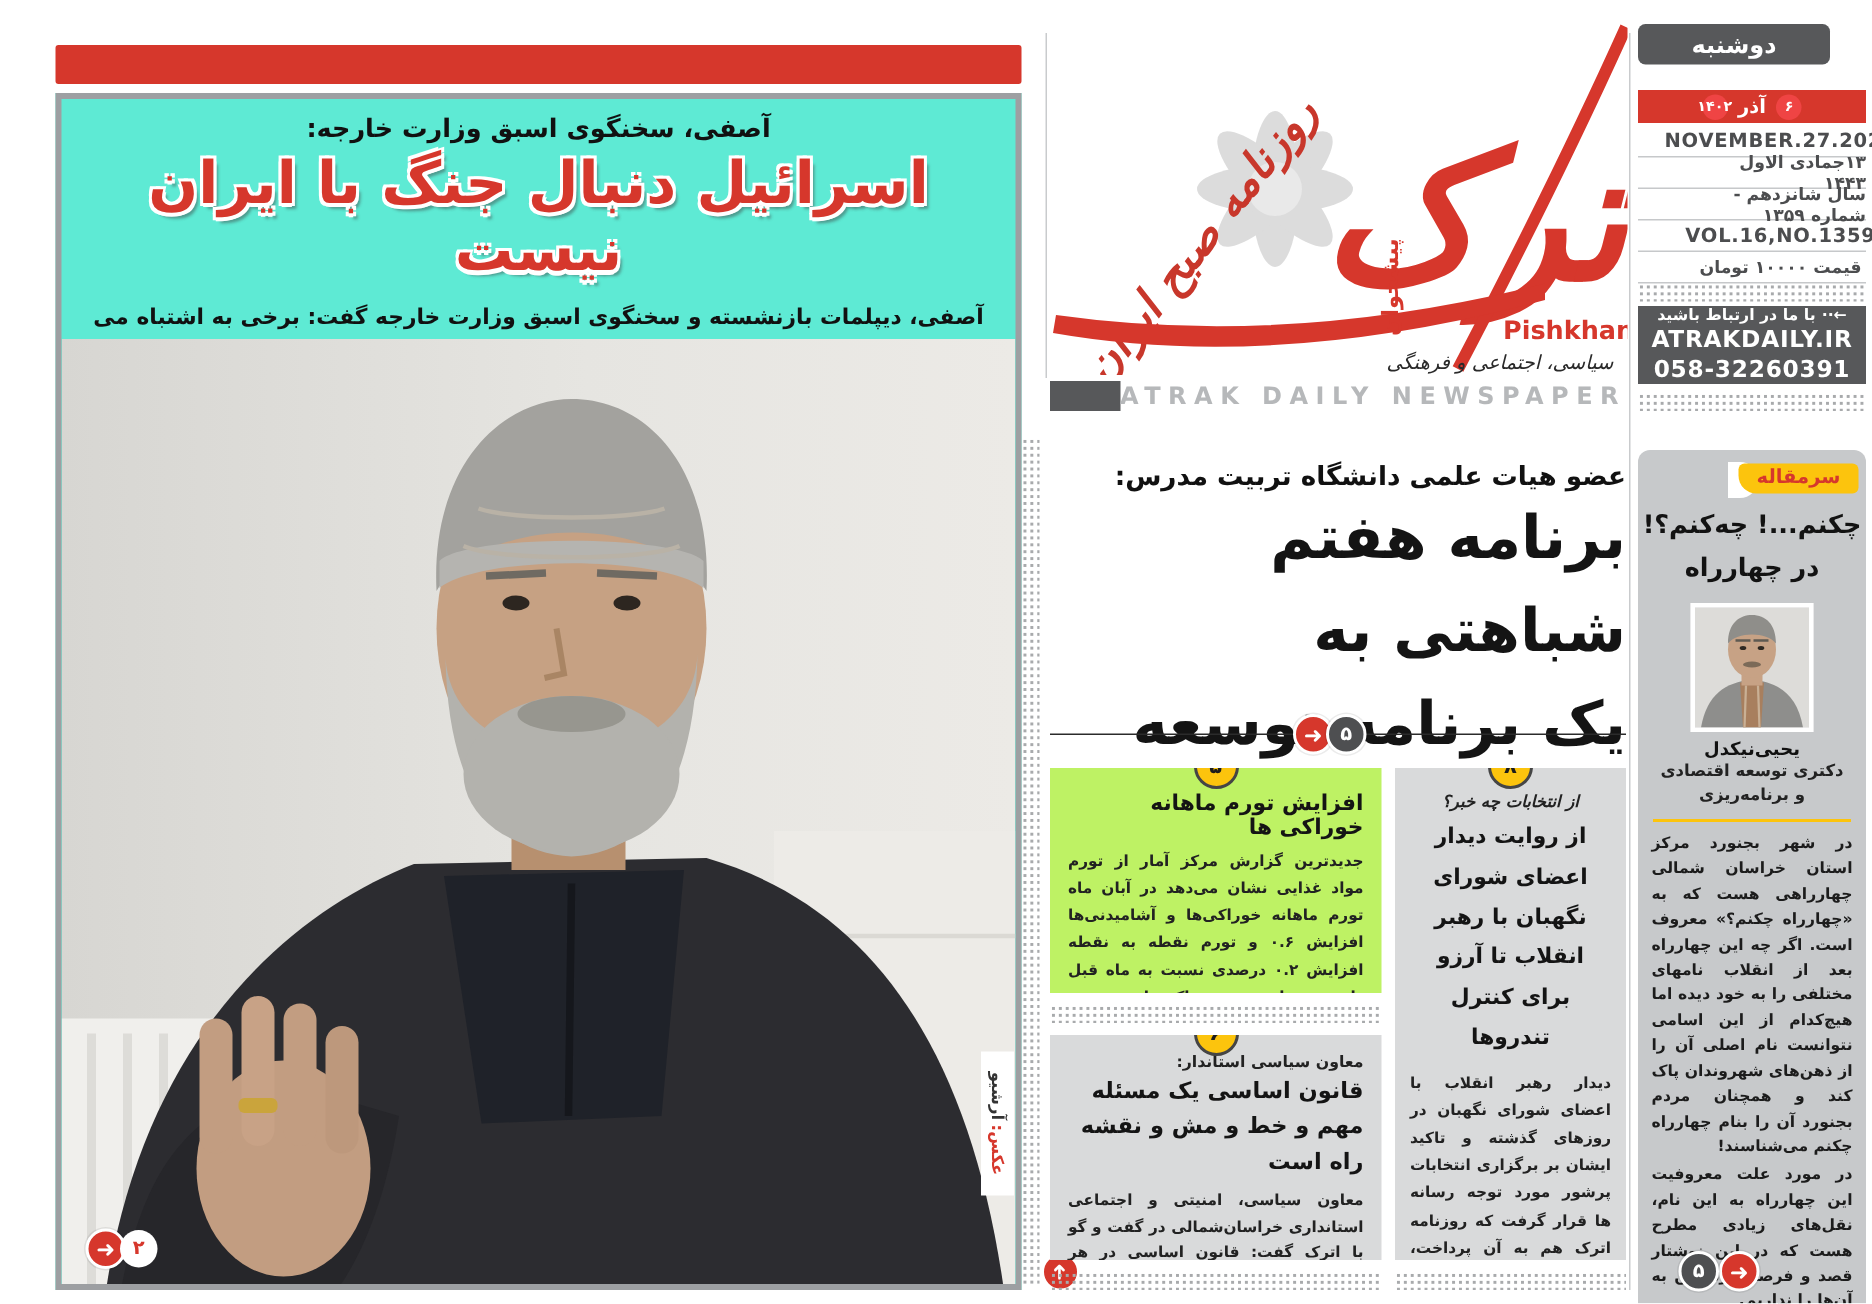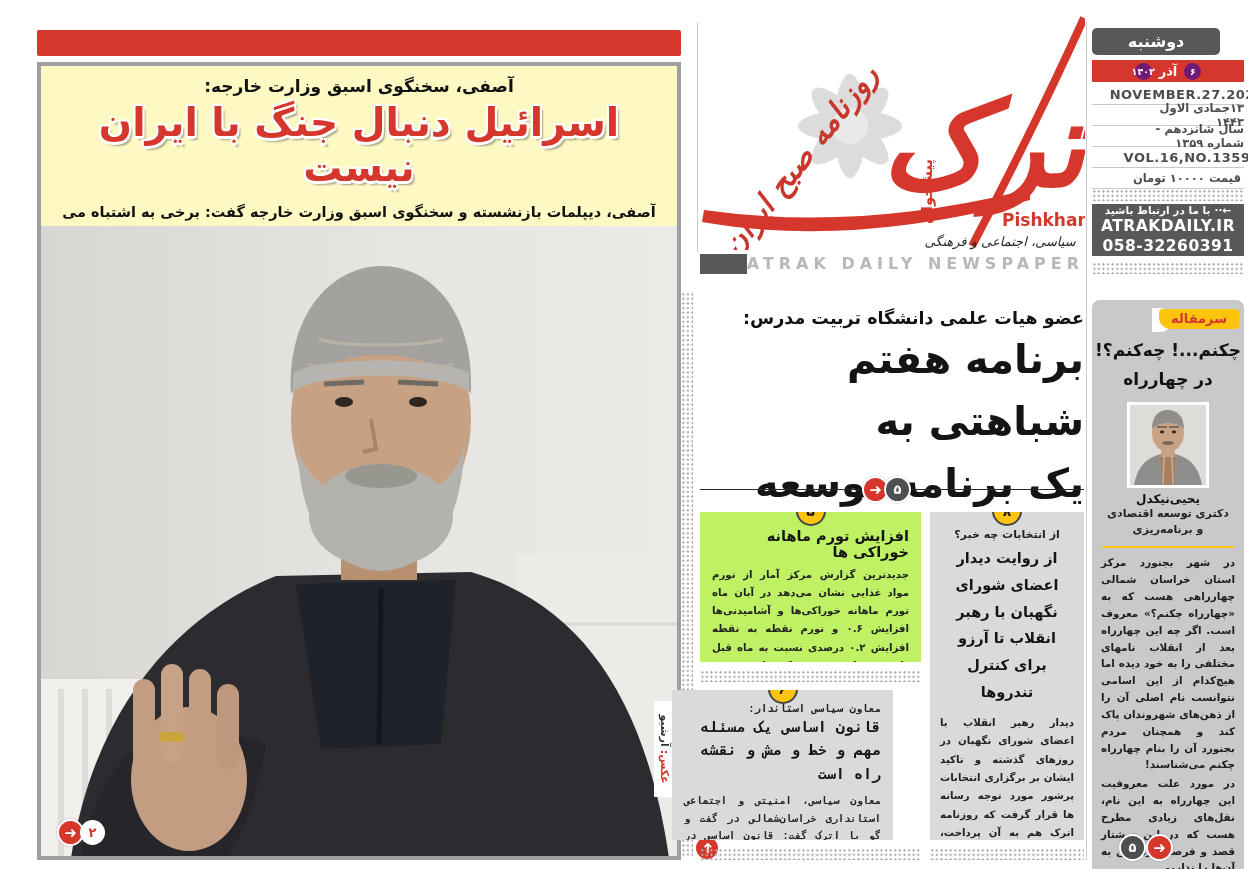--- a/index.html
+++ b/index.html
@@ -21,21 +21,21 @@
   .badge-white { width:25px; height:25px; background:#fff; color:#d6372c; font-size:13px; margin-left:-4px; }
   .badge-yellow{ width:30px; height:30px; background:#fcc40d; color:#1c1c1c; border:2px solid #454545;
                  font-size:14px; position:absolute; top:-16px; left:50%; transform:translateX(-50%); z-index:3; }
   .badge-up    { width:26px; height:26px; background:#d6372c; color:#fff; border:2px solid #fff; font-size:14px; }
   .badge-up span { transform:rotate(-90deg); display:block; }
 
   .ref-row { display:flex; align-items:center; justify-content:center; }
 
   
   .red-top-bar { position:absolute; left:37px; top:30px; width:644px; height:26px; background:#d6372c; border-radius:2px; }
-  .lead-box { position:absolute; left:37px; top:62px; width:644px; height:798px; border:4px solid #9d9fa2; background:#fef9c3; overflow:hidden; }
+  .lead-box { position:absolute; left:37px; top:62px; width:644px; height:798px; border:4px solid #9d9fa2; background:#5eead4; overflow:hidden; }
   .lead-kicker { margin-top:10px; text-align:center; direction:rtl; font-weight:bold; font-size:17px; color:#111; }
   .lead-headline { margin-top:4px; text-align:center; direction:rtl; font-weight:bold; font-size:39px; color:#d6372c;
     text-shadow:-2px -2px 0 #fff, 2px -2px 0 #fff, -2px 2px 0 #fff, 2px 2px 0 #fff, 0 3px 0 #fff, 3px 4px 2px rgba(60,60,60,.45); }
   .lead-text { margin:10px auto 0; width:94%; direction:rtl; text-align:center; font-weight:bold; font-size:14.5px; line-height:1.7; color:#111; }
   .lead-photo { position:absolute; left:0; right:0; top:160px; bottom:0; }
   .lead-photo svg { width:100%; height:100%; display:block; }
   .photo-refs { position:absolute; left:16px; bottom:10px; display:flex; align-items:center; }
   .photo-credit { position:absolute; right:-36px; bottom:96px; width:96px; height:22px; background:#fff;
     transform:rotate(90deg); transform-origin:center; display:flex; direction:rtl; align-items:center; justify-content:center;
     font-size:11px; font-weight:bold; gap:3px; }
@@ -64,38 +64,38 @@
   .box-yellow { background:#bef264; }
   .box-gray { background:#d9dadb; }
   .nb-title { font-weight:bold; color:#141414; }
   .nb-kicker { font-weight:bold; color:#222; }
   .nb-body { font-weight:bold; color:#222; text-align:justify; }
 
   #box-food { left:700px; top:512px; width:221px; height:150px; padding:16px 12px 8px; }
   #box-food .nb-title { font-size:14.5px; margin-bottom:6px; }
   #box-food .nb-body { font-size:10.2px; line-height:1.78; }
 
-  #box-const { left:672px; top:690px; width:221px; height:150px; padding:12px 12px 6px;font-family:Liberation Mono, monospace; }
+  #box-const { left:700px; top:690px; width:221px; height:150px; padding:12px 12px 6px; }
   #box-const .nb-kicker { font-size:10.5px; }
   #box-const .nb-title { font-size:15px; line-height:1.55; margin:2px 0 6px; }
   #box-const .nb-body { font-size:10.2px; line-height:1.75; }
 
   #box-elec { left:930px; top:512px; width:154px; height:328px; padding:16px 10px 6px; text-align:center; }
-  #box-elec .nb-kicker { font-size:11px; }
+  #box-elec .nb-kicker { font-size:11px;font-style:italic; }
   #box-elec .nb-title { font-size:14.5px; line-height:1.85; margin:4px 0 8px; }
   #box-elec .nb-body { font-size:10.2px; line-height:1.8; text-align:justify; }
 
   .dots-under { position:absolute; height:12px; }
 
   
-  .weekday-box { position:absolute; left:1092px; top:28px; width:128px; height:27px; background:#57585a; border-radius:5px;
+  .weekday-box { position:absolute; left:1092px; top:16px; width:128px; height:27px; background:#57585a; border-radius:5px;
     color:#fff; font-weight:bold; font-size:16px; display:flex; align-items:center; justify-content:center; direction:rtl; }
   .date-bar { position:absolute; left:1092px; top:60px; width:152px; height:22px; background:#d6372c; color:#fff;
     display:flex; align-items:center; justify-content:center; gap:7px; direction:rtl; font-weight:bold; font-size:13px; }
-  .date-chip { background:#701a75; border-radius:50%; width:17px; height:17px; font-size:9.5px; display:flex; align-items:center; justify-content:center; }
+  .date-chip { background:#ef4444; border-radius:50%; width:17px; height:17px; font-size:9.5px; display:flex; align-items:center; justify-content:center; }
   .info-rows { position:absolute; left:1092px; top:84px; width:152px; }
   .info-row { height:21px; border-bottom:1px solid #c6c8ca; display:flex; align-items:center; justify-content:center;
     font-weight:bold; color:#4c4d4f; direction:rtl;padding-left:38px; }
   .info-row.en { font-size:13px; direction:ltr; letter-spacing:.5px; }
   .info-row.fa { font-size:11.5px; }
   .contact-box { position:absolute; left:1092px; top:204px; width:152px; height:52px; background:#57585a; color:#fff;
     display:flex; flex-direction:column; align-items:center; justify-content:center; line-height:1.25; }
   .contact-line1 { font-size:10.5px; font-weight:bold; direction:rtl; display:flex; gap:4px; align-items:center; }
   .contact-site, .contact-phone { font-size:15.5px; font-weight:bold; letter-spacing:.5px; }
 

